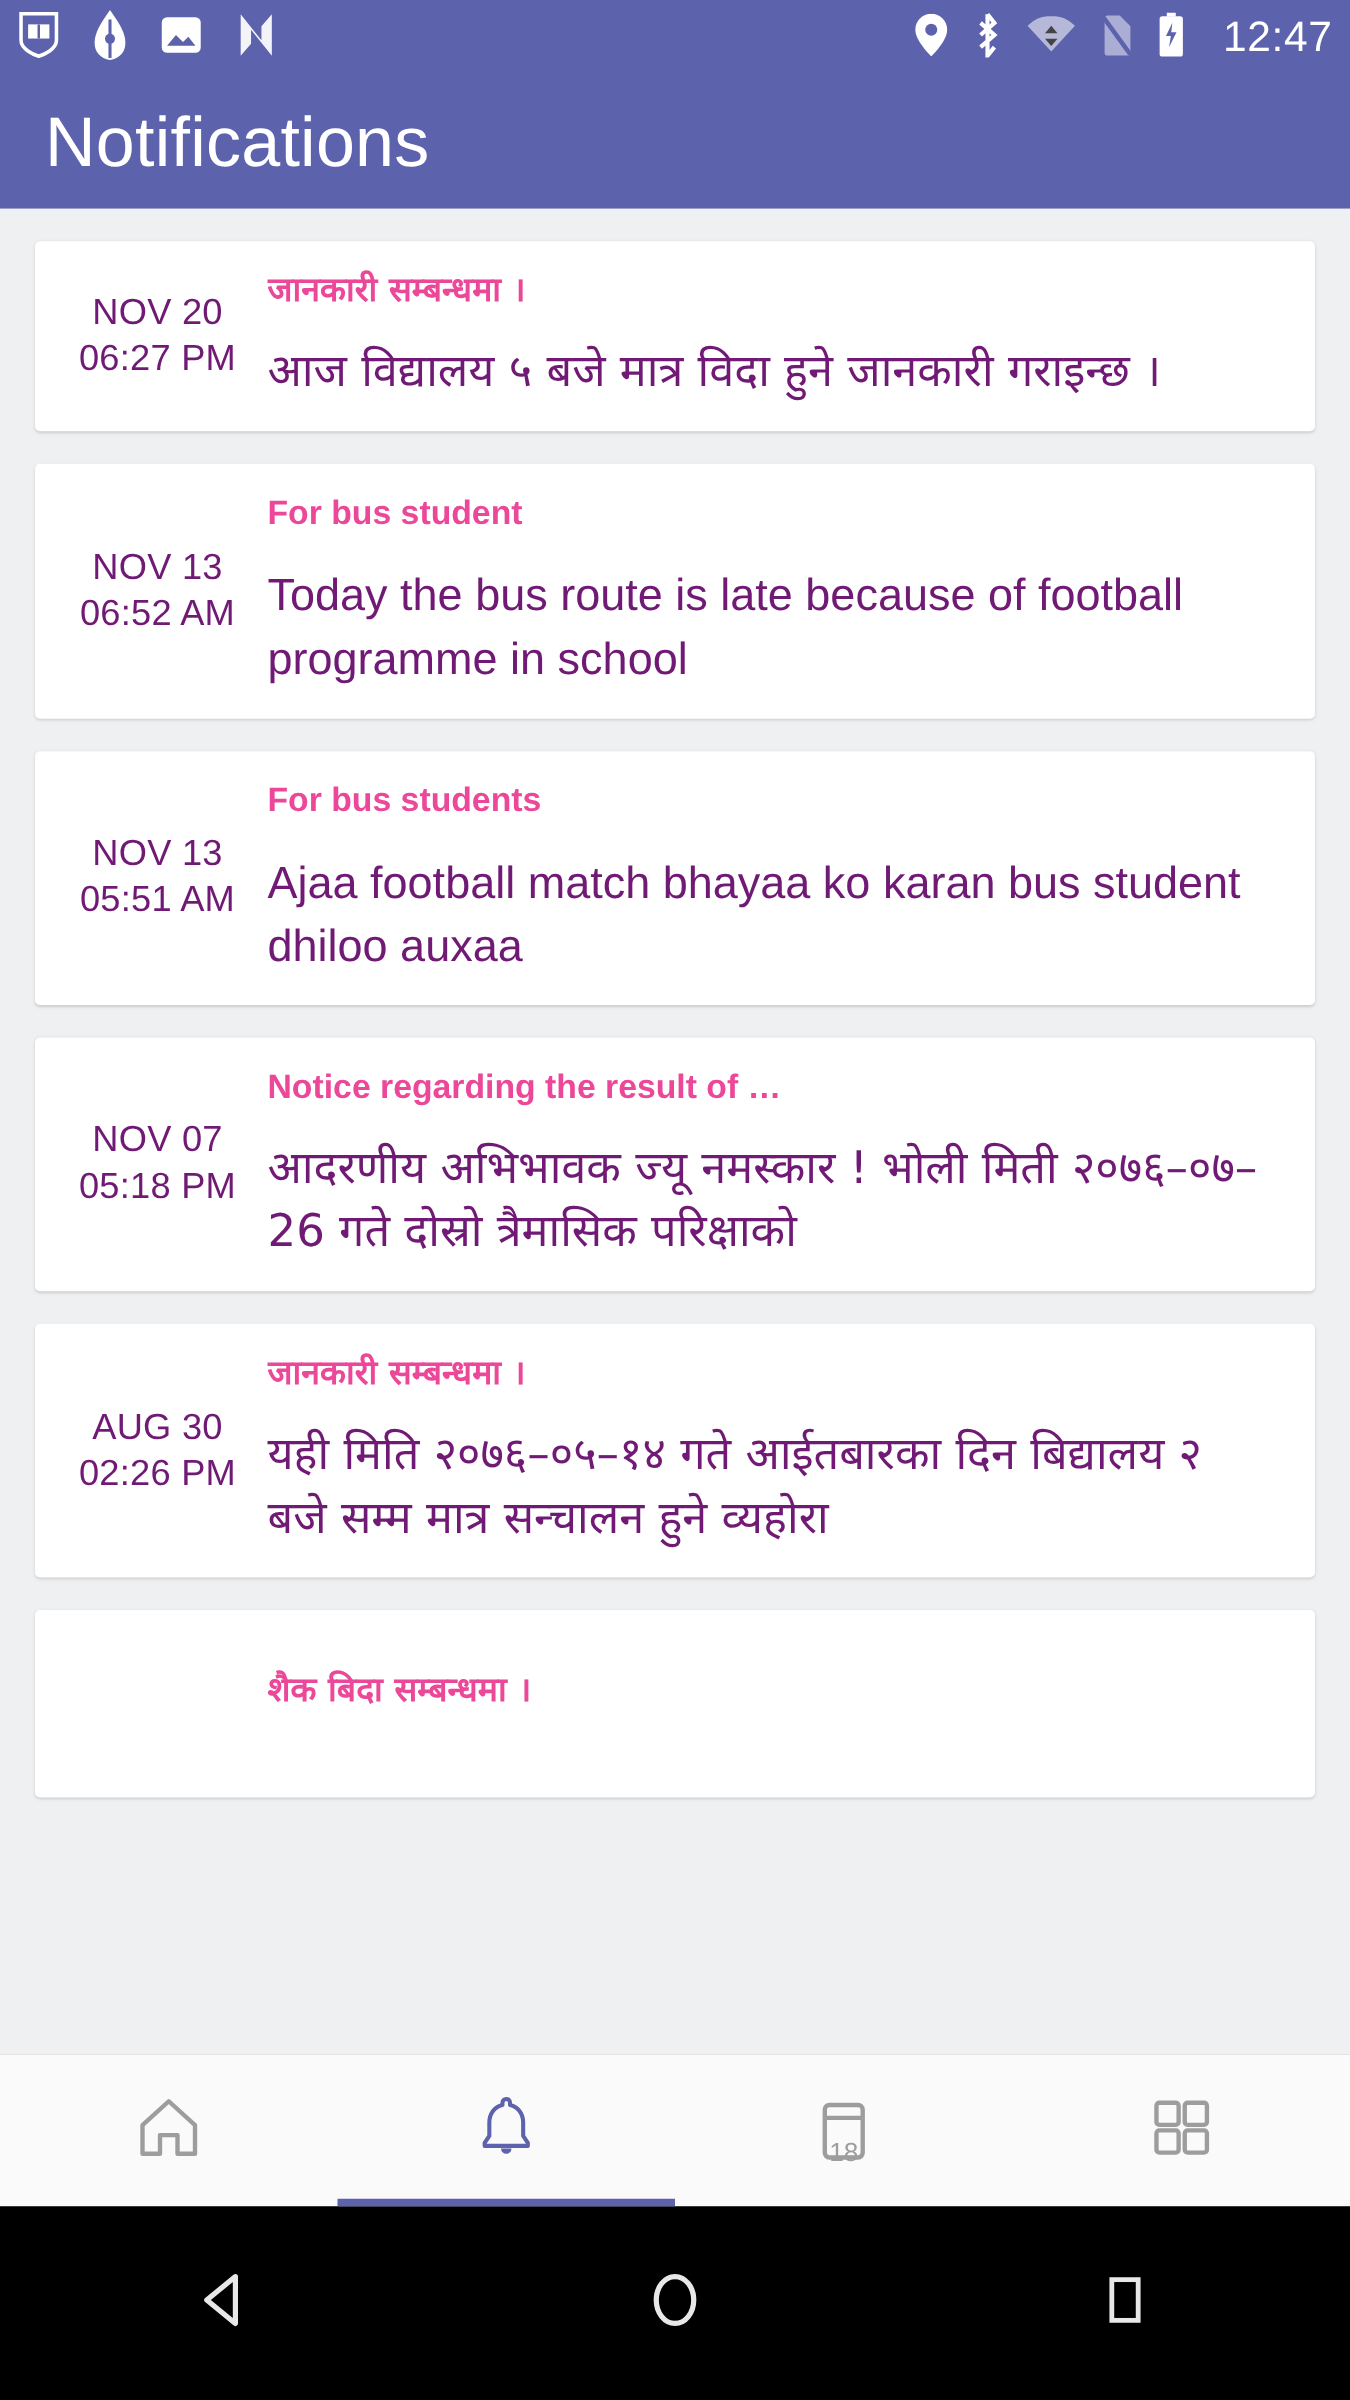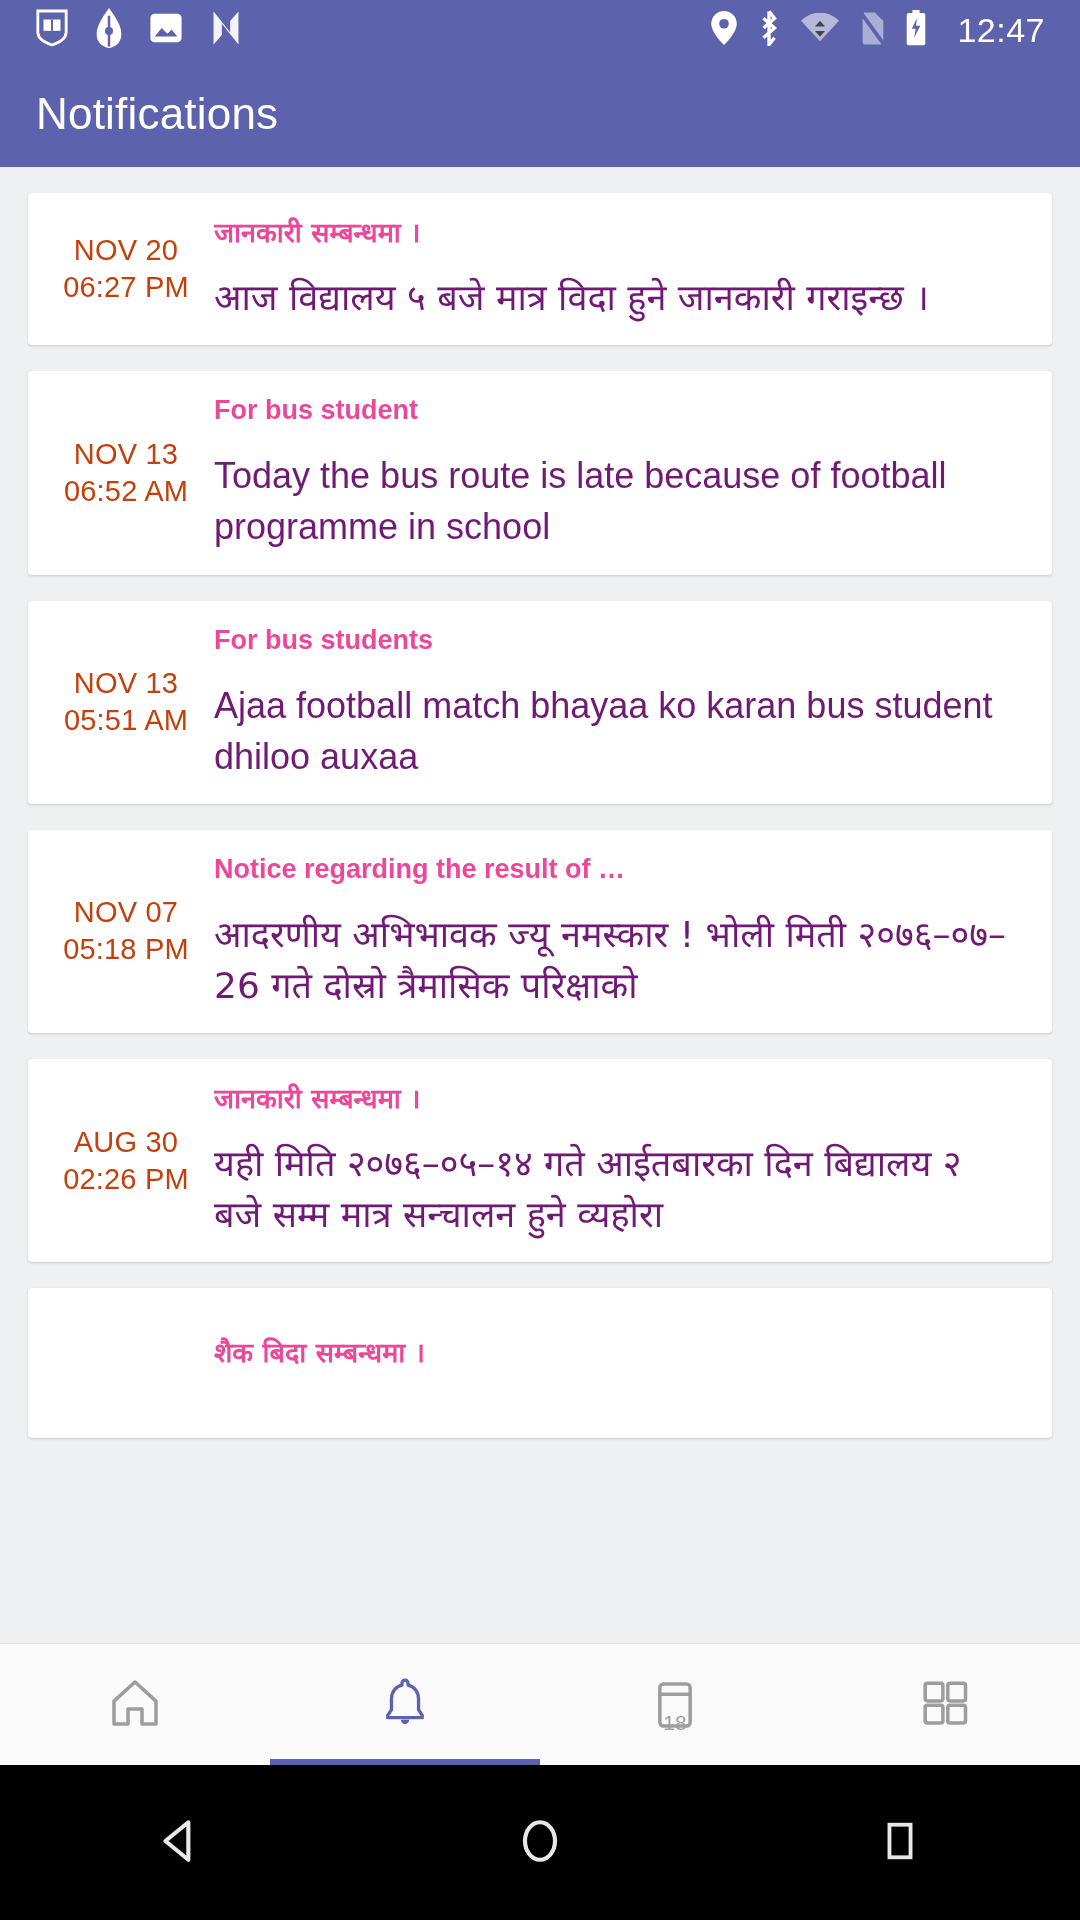--- a/index.html
+++ b/index.html
@@ -14,21 +14,21 @@
     position:relative;
     display:flex; flex-direction:column;
     background:#eff0f2;
   }
 
   
   .status-bar {
     height:60px; flex:0 0 60px;
     background:#5c62ac;
     display:flex; align-items:center;
-    padding:0 35px;
+    padding:0 14px;
     position:relative;
   }
   .status-left { display:flex; align-items:center; gap:26px; }
   .status-right {
     margin-left:auto;
     display:flex; align-items:center; gap:20px;
   }
   .sicon { display:block; }
   .status-time {
     color:#ffffff;
@@ -41,21 +41,21 @@
 
   
   .app-bar {
     flex:0 0 107px;
     background:#5c62ac;
     display:flex; align-items:center;
     padding:0 36px;
   }
   .app-title {
     color:#ffffff;
-    font-size:44px;
+    font-size:56px;
     font-weight:400;
     letter-spacing:0.2px;
   }
 
   
   .list {
     flex:1 1 auto;
     overflow:hidden;
     padding:0 28px;
     background:#eff0f2;
@@ -67,21 +67,21 @@
     margin-top:26px;
     display:flex;
     align-items:center;
     box-shadow:0 1px 2px rgba(0,0,0,0.10), 0 1px 4px rgba(0,0,0,0.06);
     min-height:150px;
     padding:22px 0;
   }
   .card-date {
     flex:0 0 186px;
     text-align:center;
-    color:#c2410c;
+    color:#701a75;
     font-size:29px;
     line-height:1.28;
     padding-left:10px;
     letter-spacing:0.2px;
   }
   .card-date .d-day { display:block; }
   .card-date .d-time { display:block; }
   .card-body {
     flex:1 1 auto;
     padding-right:34px;

